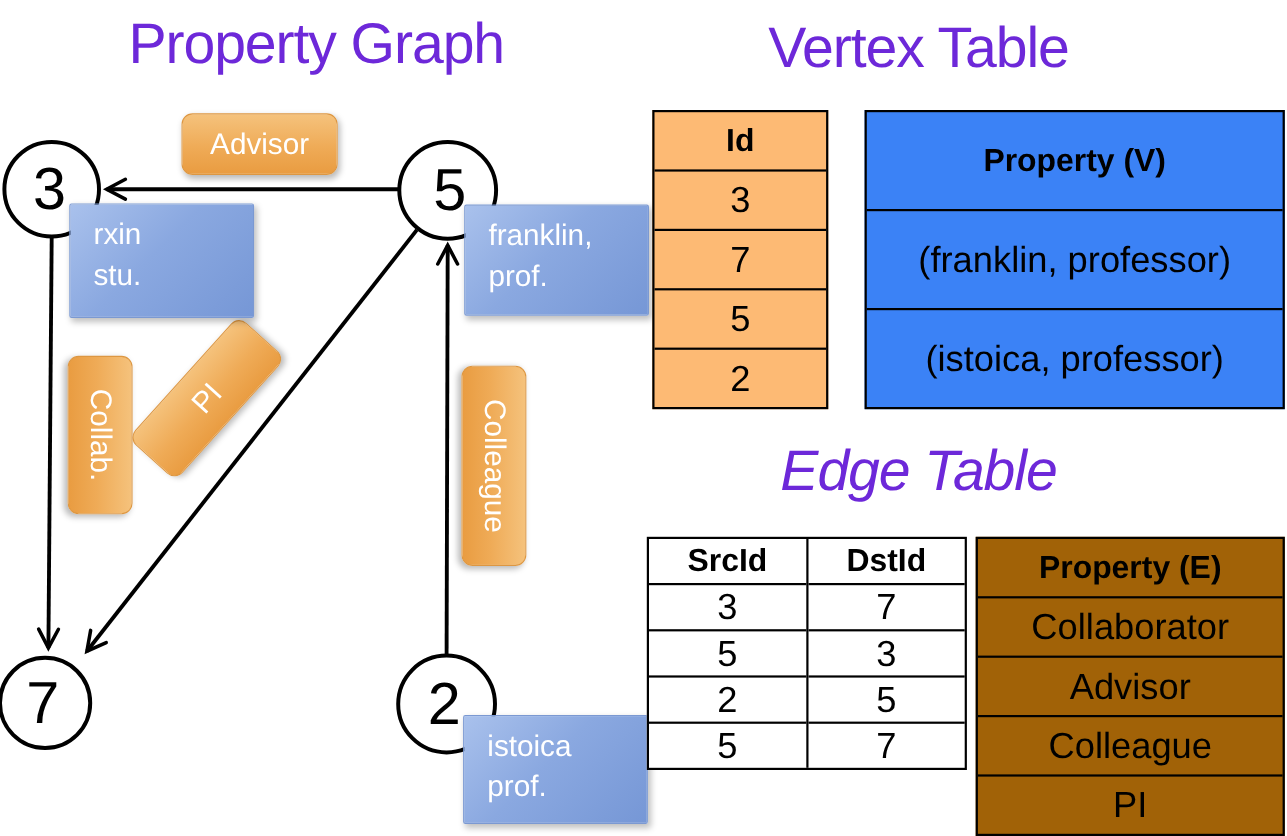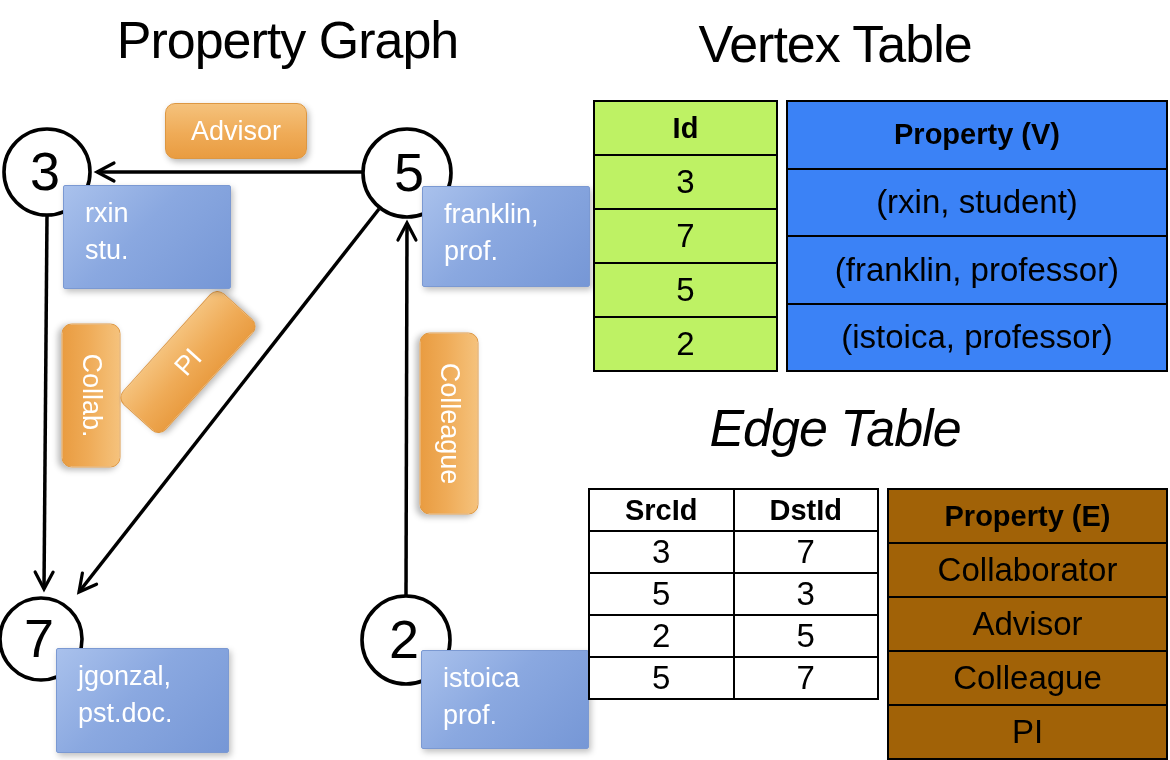--- a/index.html
+++ b/index.html
@@ -2,21 +2,21 @@
 <html><head>
 <meta charset="utf-8">
 <style>
   html,body{margin:0;padding:0;background:#fff;}
   #stage{
     position:relative;width:1170px;height:760px;background:#ffffff;
     font-family:"Liberation Sans",sans-serif;overflow:hidden;color:#000;
   }
   .title{
     position:absolute;text-align:center;font-size:52px;font-weight:300;
-    letter-spacing:-1px;color:#000000;white-space:nowrap;
+    letter-spacing:-1px;color:#6d28d9;white-space:nowrap;
   }
   
   .elabel{
     position:absolute;display:flex;align-items:center;justify-content:center;
     background:linear-gradient(to bottom,#f5c27c 0%,#efab57 55%,#e99c41 100%);
     border:1.5px solid #dd9742;border-radius:10px;color:#fff;font-size:27px;
     box-shadow:2px 3px 6px rgba(0,0,0,0.28);
   }
   
   .vbox{
@@ -78,42 +78,37 @@
   <div class="elabel" style="left:358px;top:394px;width:180px;height:57px;transform:rotate(90deg);">Colleague</div>
 
   <div class="vbox" style="left:63px;top:185px;width:137px;height:93px;">
     <div>rxin</div>
     <div>stu.</div>
   </div>
   <div class="vbox" style="left:422px;top:186px;width:137px;height:90px;">
     <div>franklin,</div>
     <div>prof.</div>
   </div>
-  <div class="vbox" style="left:56px;top:648px;width:142px;height:94px;">
-    <div>jgonzal,</div>
-    <div>pst.doc.</div>
-  </div>
   <div class="vbox" style="left:421px;top:650px;width:137px;height:88px;">
     <div>istoica</div>
     <div>prof.</div>
   </div>
 
   <div class="title" style="left:590px;width:490px;top:14px;">Vertex Table</div>
 
-  <div class="tcol" style="left:593px;top:100px;width:185px;height:272px;background:#bef264;">
+  <div class="tcol" style="left:593px;top:100px;width:160px;height:272px;background:#fdba74;">
     <div class="trow th">Id</div>
     <div class="trow">3</div>
     <div class="trow">7</div>
     <div class="trow">5</div>
     <div class="trow">2</div>
   </div>
 
   <div class="tcol" style="left:786px;top:100px;width:382px;height:272px;background:#3b82f6;">
     <div class="trow th">Property (V)</div>
-    <div class="trow">(rxin, student)</div>
     <div class="trow">(franklin, professor)</div>
     <div class="trow">(istoica, professor)</div>
   </div>
 
   <div class="title" style="left:590px;width:490px;top:398px;font-style:italic;">Edge Table</div>
 
   <div class="twocol" style="left:588px;top:488px;width:291px;height:212px;background:#fff;">
     <div class="inner">
       <div class="trow th">SrcId</div>
       <div class="trow">3</div>

